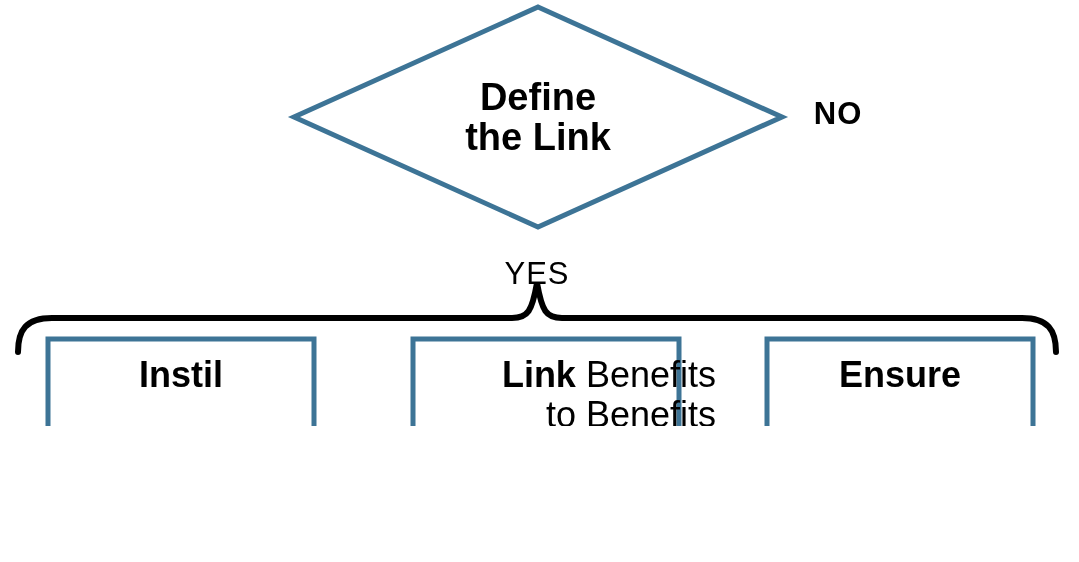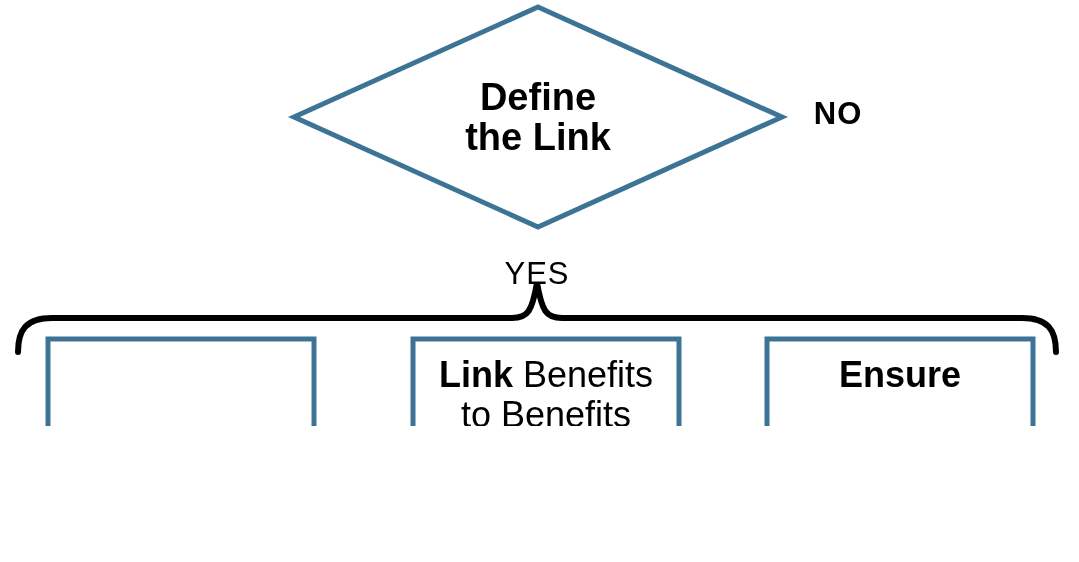--- a/index.html
+++ b/index.html
@@ -44,21 +44,21 @@
   }
   .no-label  { left: 778px; top: 96px; width: 120px; font-weight: bold; }
   .yes-label { left: 477px; top: 235px; width: 120px; margin-top: 21px; }
   .arrow-label {
     top: 355px; width: 340px;
     font-size: 36px;
     line-height: 40px;
   }
   .arrow-label .b { font-weight: bold; }
   .arrow-label-1 { left: 11px; }
-  .arrow-label-2 { left: 376px; }
+  .arrow-label-2 { left: 376px; text-align: right; }
   .arrow-label-3 { left: 730px; }
   .bottom-bar {
     position: absolute;
     left: 0; top: 517px;
     width: 1079px; height: 45px;
     background: var(--bar, #000000);
   }
 </style>
 </head>
 <body>
@@ -80,20 +80,21 @@
 
   <div class="label decision-label">
     <div>Define</div>
     <div>the Link</div>
   </div>
 
   <div class="label yn-label no-label">NO</div>
   <div class="label yn-label yes-label">YES</div>
 
   <div class="label arrow-label arrow-label-1">
+    <div><span class="b">Instil</span><span></span></div>
   </div>
 
   <div class="label arrow-label arrow-label-2">
     <div><span class="b">Link</span><span> Benefits</span></div>
     <div>to Benefits</div>
   </div>
 
   <div class="label arrow-label arrow-label-3">
     <div><span class="b">Ensure</span><span></span></div>
   </div>

